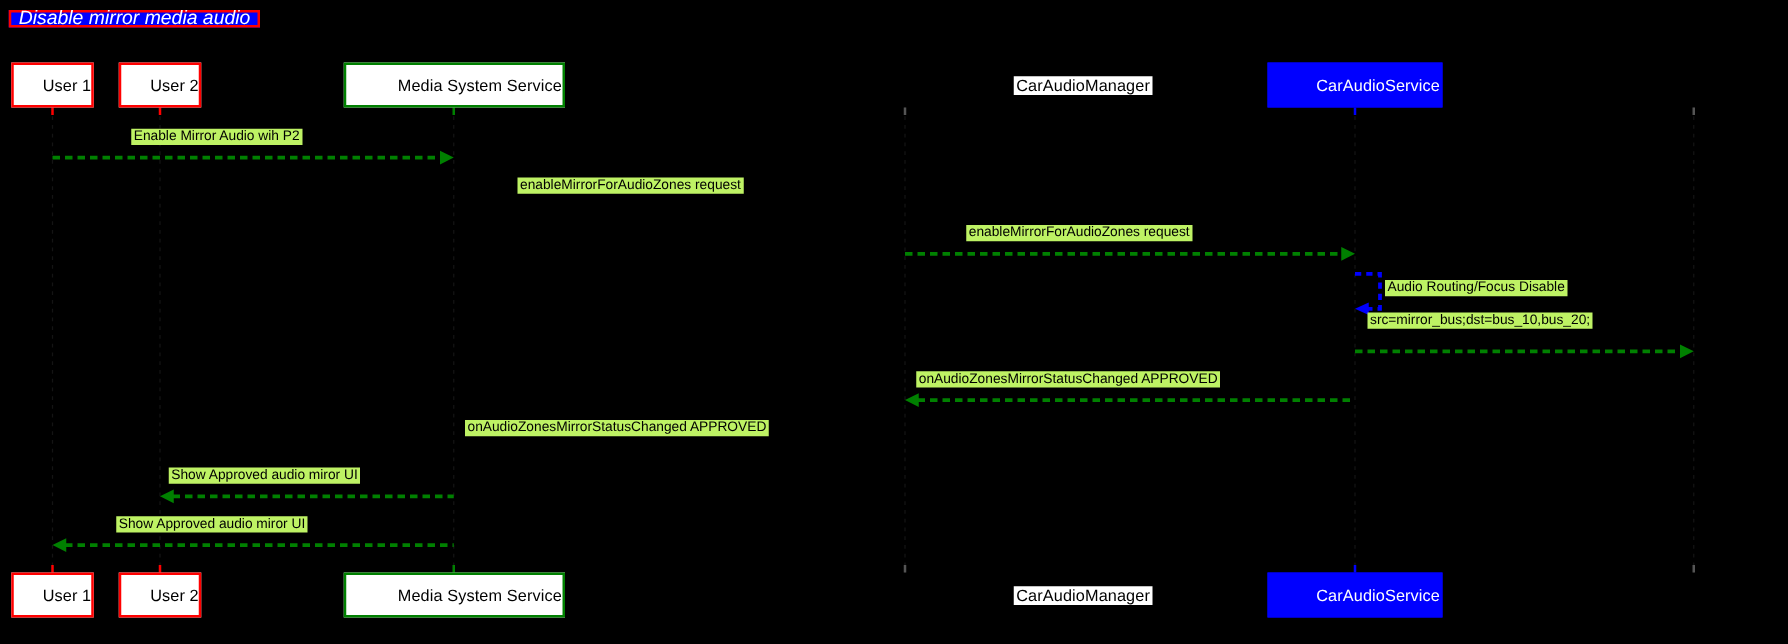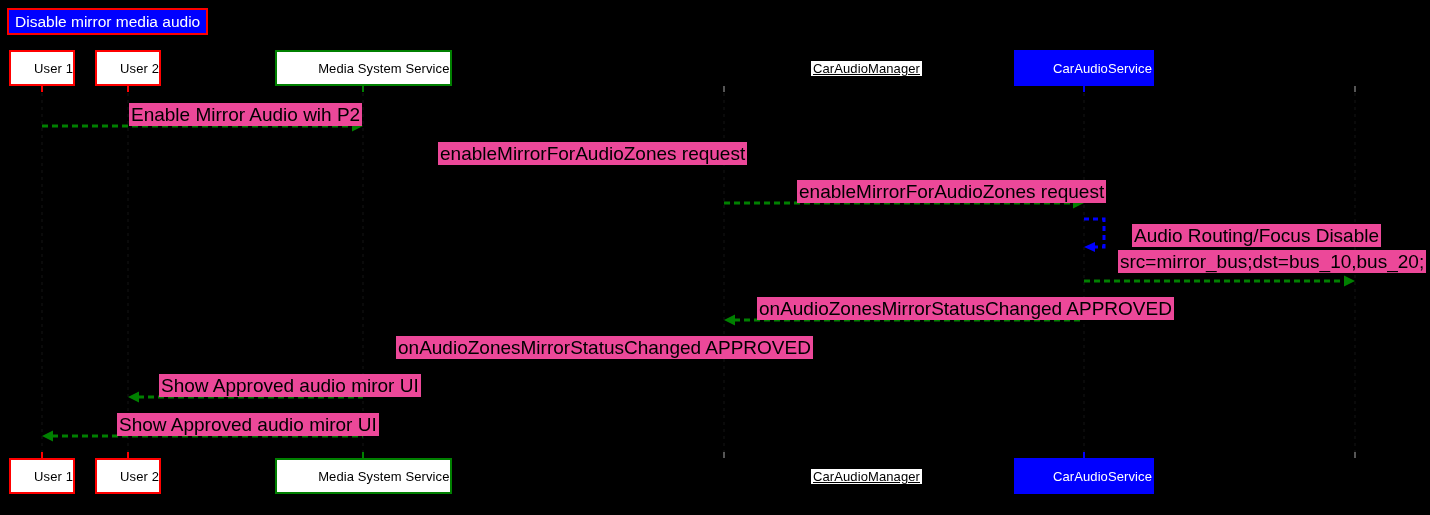--- a/index.html
+++ b/index.html
@@ -38,47 +38,45 @@
     line-height: 1;
     letter-spacing: 0.1px;
   }
   .participant.boxed {
     border-width: 2px;
     border-style: solid;
   }
   .participant.plain {
     border: none;
     padding: 1px 2px;
-    text-decoration: underline;
   }
   
   #title-badge {
     position: absolute;
     box-sizing: border-box;
     display: flex;
     align-items: center;
     justify-content: flex-start;
     border: 2px solid #ff0000;
     background: #0000ff;
     color: #ffffff;
     font-size: 15.5px;
     padding: 0 6px;
     white-space: nowrap;
   }
   
   .msg-label {
     position: absolute;
-    background: #ec4899;
+    background: #bef264;
     color: #000000;
-    font-size: 19px;
+    font-size: 11px;
     line-height: 1.22;
     white-space: nowrap;
     padding: 0 2px;
     box-sizing: border-box;
-    margin-left: 24px;
   }
 </style>
 </head>
 <body>
 
 <div id="diagram-root">
   <svg class="svg-layer" id="svg-layer" width="1430" height="515" viewBox="0 0 1430 515" xmlns="http://www.w3.org/2000/svg">
       <line x1="42" y1="86" x2="42" y2="458" stroke="#141414" stroke-width="1" stroke-dasharray="3,4"></line>
       <line x1="42" y1="86" x2="42" y2="92" stroke="#ff0000" stroke-width="2"></line>
       <line x1="42" y1="452" x2="42" y2="458" stroke="#ff0000" stroke-width="2"></line>
@@ -179,17 +177,17 @@
       </div>
       <div class="msg-label" style="left: 105px; top: 103px;">Enable Mirror Audio wih P2</div>
       <div class="msg-label" style="left: 414px; top: 142px;">enableMirrorForAudioZones request</div>
       <div class="msg-label" style="left: 773px; top: 180px;">enableMirrorForAudioZones request</div>
       <div class="msg-label" style="left: 1108px; top: 224px;">Audio Routing/Focus Disable</div>
       <div class="msg-label" style="left: 1094px; top: 250px;">src=mirror_bus;dst=bus_10,bus_20;</div>
       <div class="msg-label" style="left: 733px; top: 297px;">onAudioZonesMirrorStatusChanged APPROVED</div>
       <div class="msg-label" style="left: 372px; top: 336px;">onAudioZonesMirrorStatusChanged APPROVED</div>
       <div class="msg-label" style="left: 135px; top: 374px;">Show Approved audio miror UI</div>
       <div class="msg-label" style="left: 93px; top: 413px;">Show Approved audio miror UI</div>
-      <div id="title-badge" style="left: 7px; top: 8px; height: 27px;">
+      <div id="title-badge" style="left: 7px; top: 8px; height: 14px; font-style: italic;">
         <span>Disable mirror media audio</span>
       </div>
     </div>
 </div>
 
 </body></html>

